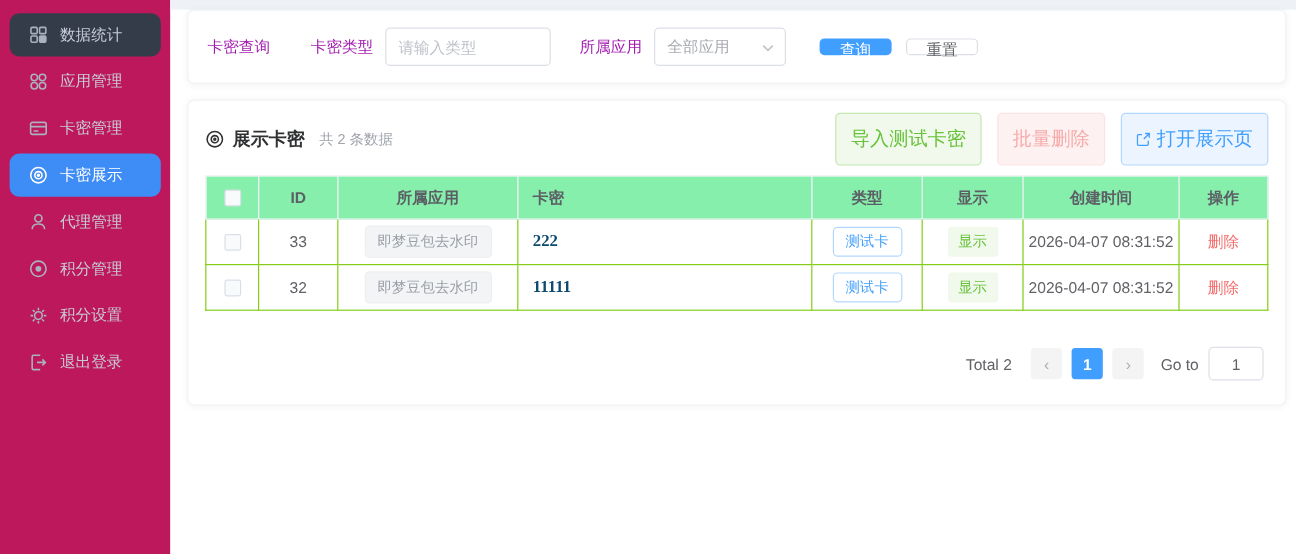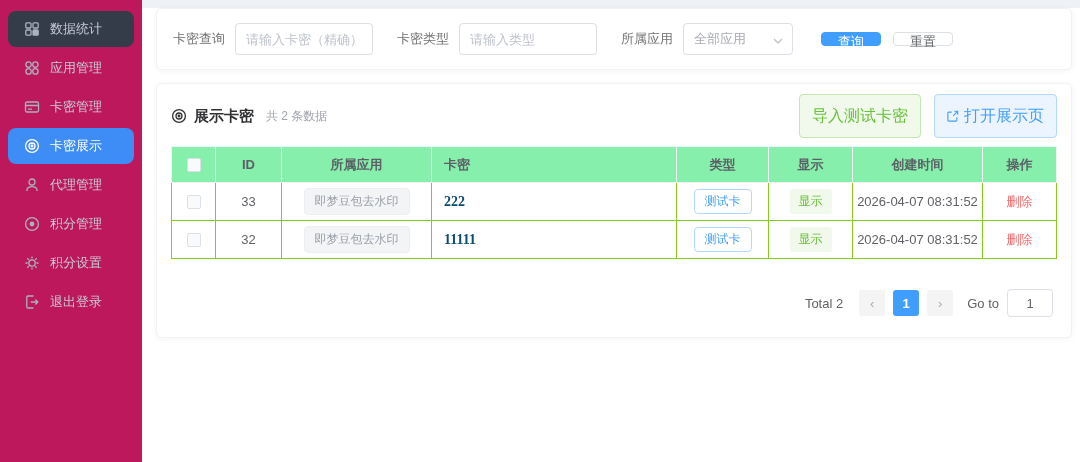--- a/index.html
+++ b/index.html
@@ -18,21 +18,21 @@
 
   
   .main { flex:1; position:relative; background:#fff; }
   .topstrip { height:8px; background:#eef1f5; }
   .card { background:#fff; border:1px solid #f0f2f5; border-radius:6px;
           box-shadow:0 1px 6px rgba(31,45,61,.05); margin:0 8px 0 14px; }
 
   
   .filter-card { height:62px; display:flex; align-items:center; padding:0 16px; }
   .f-item { display:flex; align-items:center; margin-right:24px; }
-  .f-label { font-size:13px; color:#737373; margin-right:10px; white-space:nowrap; }
+  .f-label { font-size:13px; color:#a21caf; margin-right:10px; white-space:nowrap; }
   .f-input { height:32px; border:1px solid #dcdfe6; border-radius:4px; padding:0 10px;
              font-size:13px; color:#606266; outline:none; font-family:inherit; }
   .f-input::placeholder { color:#bfc3cb; }
   .w138 { width:138px; } .w110 { width:110px; } .w86 { width:86px; }
   .f-select { height:32px; border:1px solid #dcdfe6; border-radius:4px; padding:0 8px 0 10px;
               display:flex; align-items:center; justify-content:space-between; cursor:pointer; background:#fff; }
   .sel-val { font-size:13px; color:#a8abb2; }
   .chev { width:12px; height:12px; color:#c0c4cc; flex:0 0 12px; margin-left:6px; }
 
   .btn { border:1px solid #dcdfe6; background:#fff; border-radius:4px; font-size:13px;
@@ -164,21 +164,20 @@
       </div>
     </nav>
 </aside>
 
 <main class="main">
   <div class="topstrip"></div>
 
   <section class="card filter-card">
     <div class="f-item">
       <span class="f-label">卡密查询</span>
-      <input class="f-input w138" type="text" placeholder="请输入卡密（精确）" style="">
     </div>
     <div class="f-item">
       <span class="f-label">卡密类型</span>
       <input class="f-input w138" type="text" placeholder="请输入类型" style="">
     </div>
     <div class="f-item">
       <span class="f-label">所属应用</span>
       <div class="f-select w110">
         <span class="sel-val">全部应用</span>
         <span class="chev">
@@ -198,20 +197,21 @@
         <svg viewBox="0 0 16 16" fill="none" stroke="currentColor" stroke-width="1.3">
           <circle cx="8" cy="8" r="6.4"></circle>
             <circle cx="8" cy="8" r="3"></circle>
             <circle cx="8" cy="8" r="0.8" fill="currentColor"></circle>
         </svg>
       </span>
       <span class="sec-title">展示卡密</span>
       <span class="sec-count">共 2 条数据</span>
       <div class="sec-actions">
         <button class="btn sm btn-success-plain">导入测试卡密</button>
+        <button class="btn sm btn-danger-plain">批量删除</button>
         <button class="btn sm btn-info-plain">
           <span class="ext-icon">
             <svg viewBox="0 0 14 14" fill="none" stroke="currentColor" stroke-width="1.3">
               <path d="M8.5 1.5h4v4M12.3 1.7L7.2 6.8M11.5 8.5V12a1 1 0 0 1-1 1H2a1 1 0 0 1-1-1V3.5a1 1 0 0 1 1-1h3.5"></path>
             </svg>
           </span>
           <span>打开展示页</span>
         </button>
       </div>
     </div>

